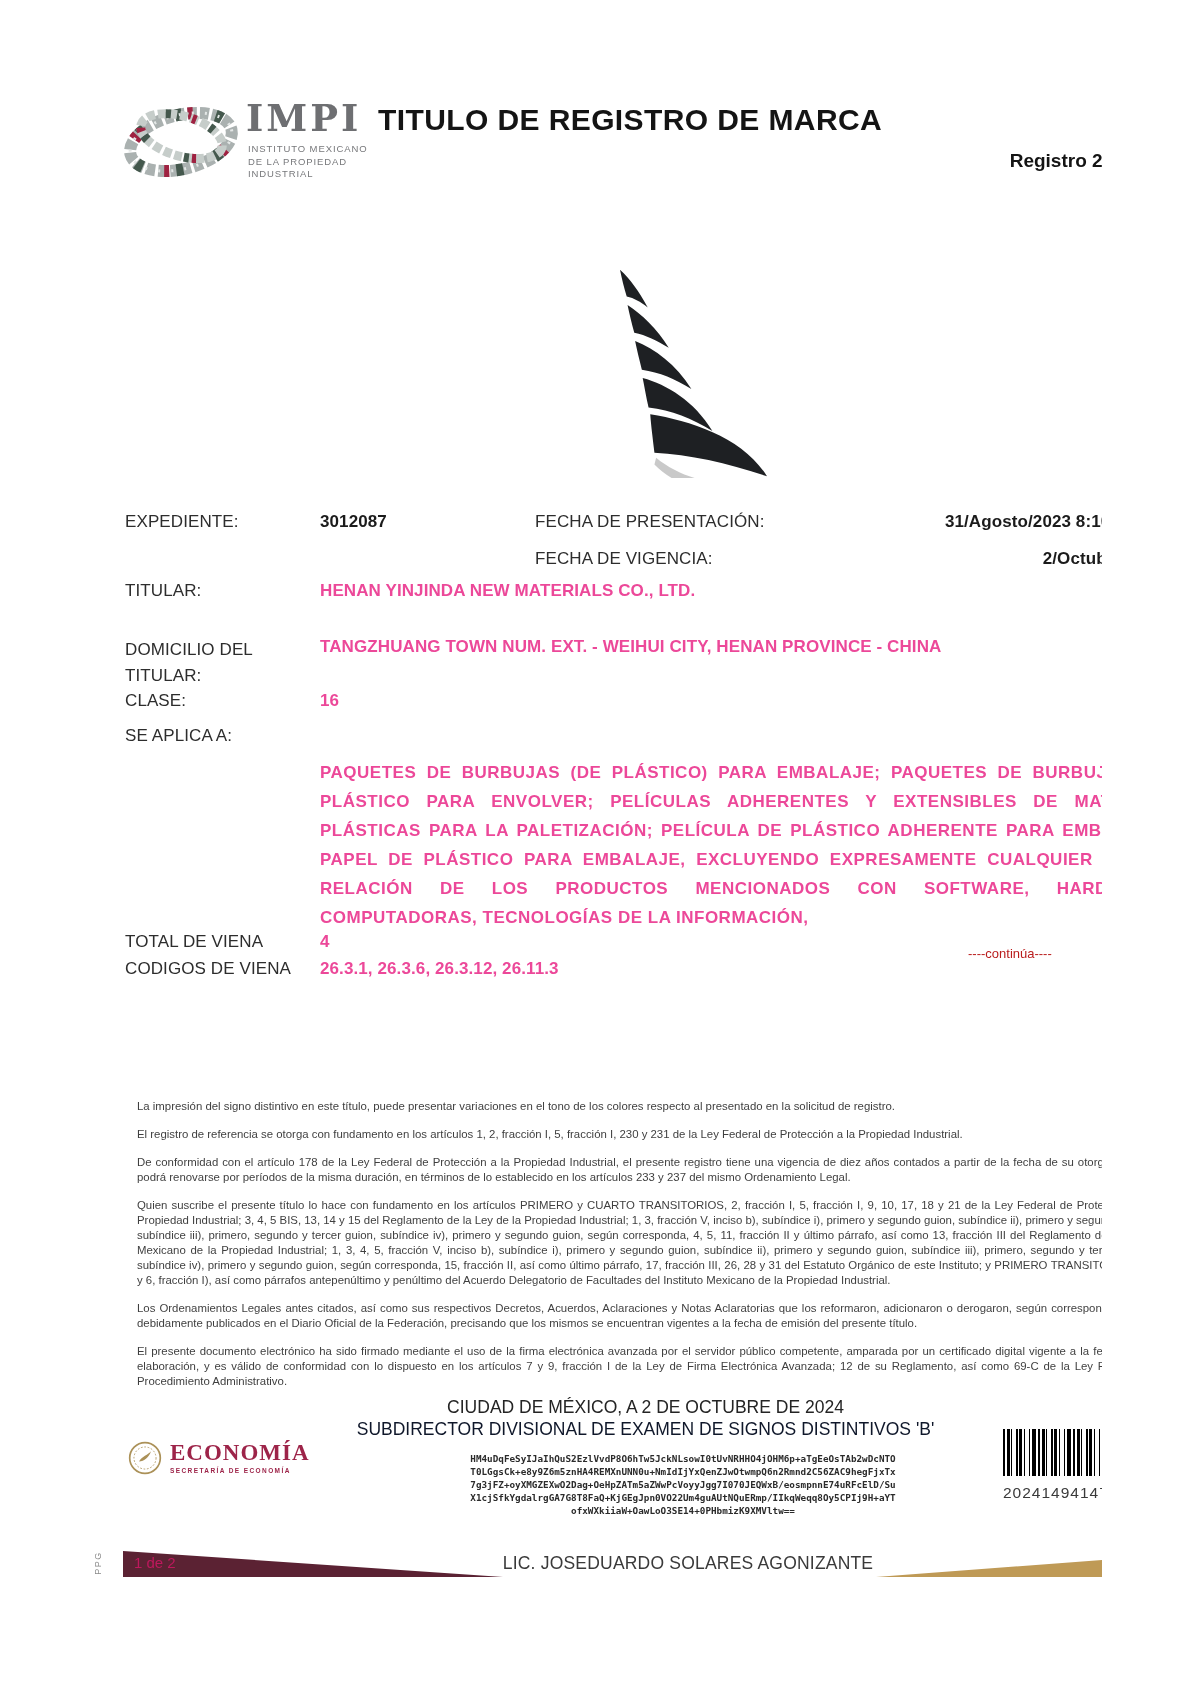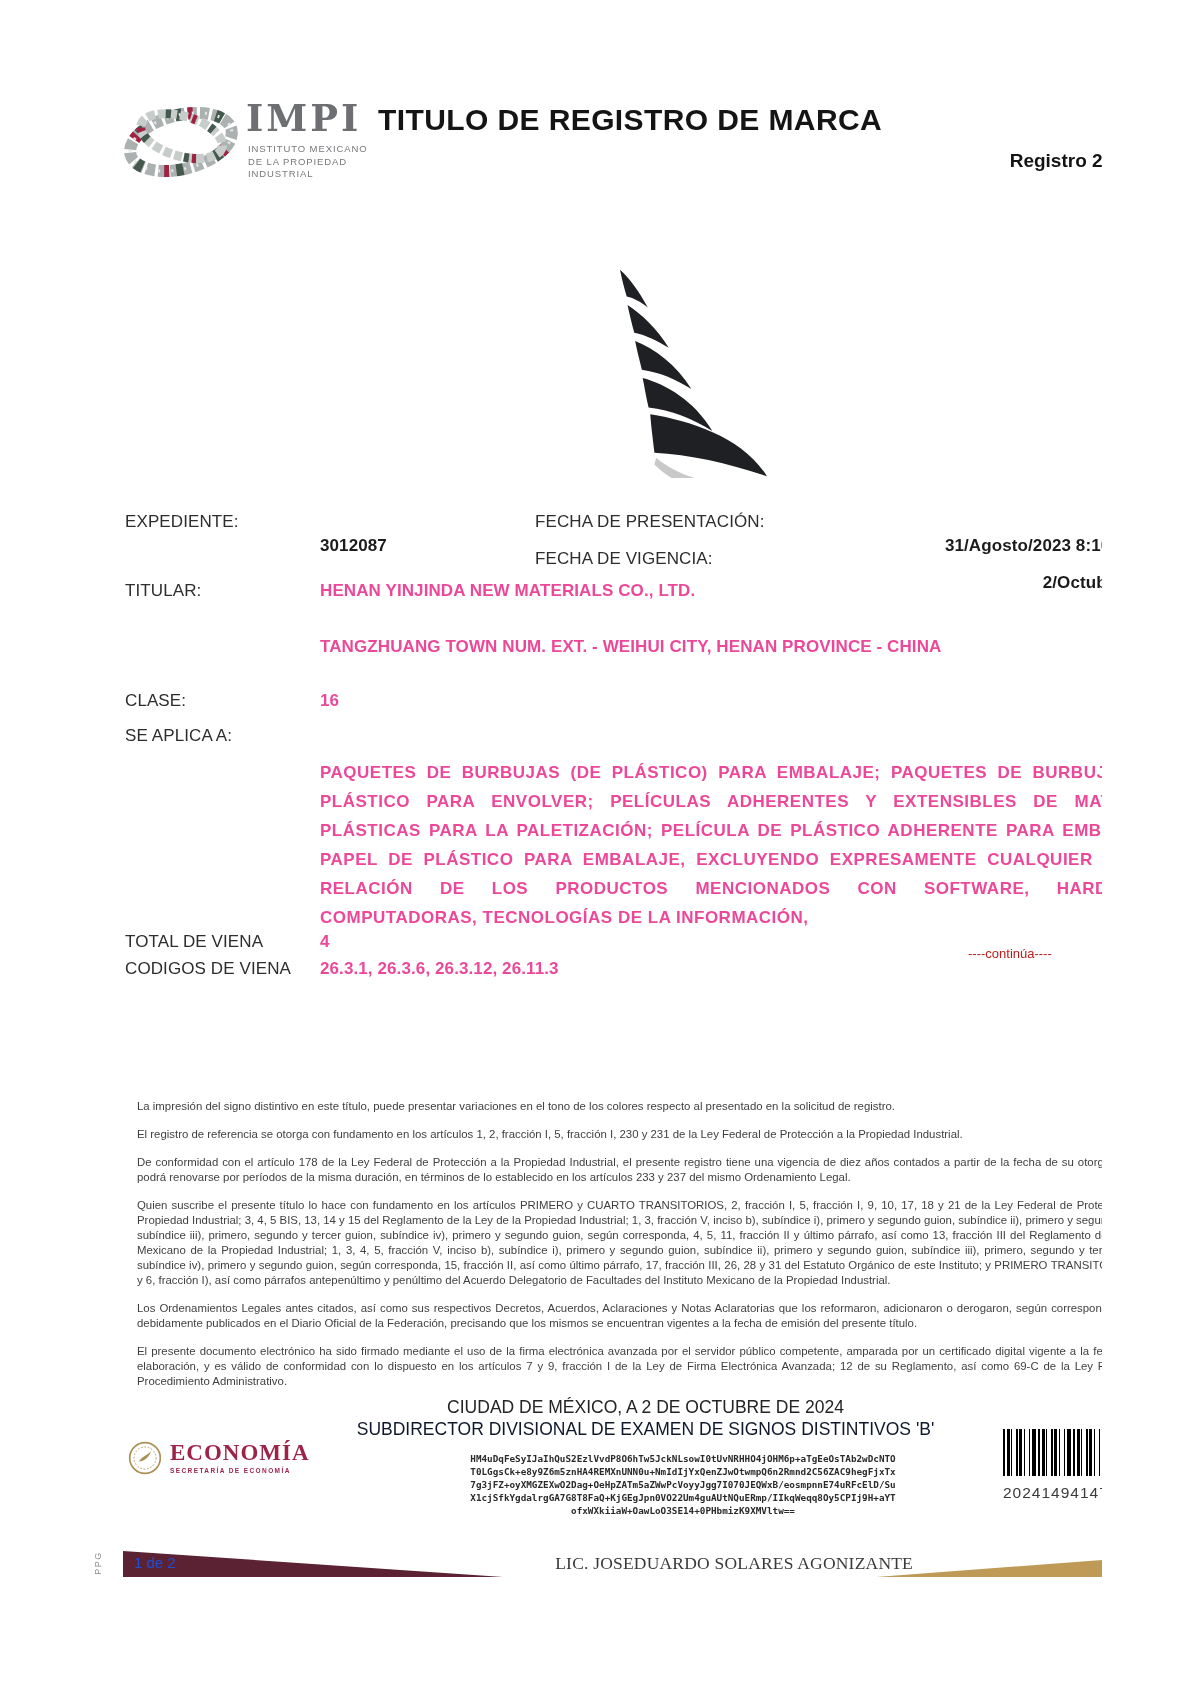--- a/index.html
+++ b/index.html
@@ -16,21 +16,21 @@
              letter-spacing:.4px;color:#141414;}
   .registro{position:absolute;left:700px;top:150px;width:378px;text-align:right;
             font-size:19px;font-weight:800;color:#141414;}
 
   
   .mark{position:absolute;left:452px;top:268px;width:286px;height:210px;}
 
   
   .flabel{position:absolute;font-size:17px;color:#2d2d2d;letter-spacing:.1px;}
   .fvalue{position:absolute;font-size:17px;color:#ec4899;letter-spacing:.1px;font-weight:bold;}
-  .bold{font-weight:700;color:#1b1b1b;margin-top:24px;}
+  .bold{font-weight:700;color:#1b1b1b;}
   .right-val{width:360px;text-align:right;}
   .just{width:846px;text-align:justify;line-height:29px;letter-spacing:.5px;margin-top:32px;}
   .continua{position:absolute;left:880px;top:938px;width:198px;text-align:left;
             font-size:13px;color:#b91c1c;margin-top:8px;}
 
   
   .legal{position:absolute;left:37px;top:1099px;width:1041px;}
   .legal p{margin:0 12px 13px;font-size:11.4px;line-height:15px;text-align:justify;color:#3f3f3f;}
 
   .city-date{position:absolute;left:75px;top:1397px;width:965px;text-align:center;
@@ -58,23 +58,23 @@
       #000 16px 19px,#fff 19px 21px,#000 21px 22px,#fff 22px 26px,
       #000 26px 27px,#fff 27px 29px,#000 29px 33px,#fff 33px 35px);}
   .barcode-num{position:absolute;left:915px;top:1484px;width:235px;text-align:left;
                font-size:15.5px;color:#3a3a3a;letter-spacing:1px;}
 
   
   .wedge-maroon{position:absolute;left:35px;top:1551px;width:380px;height:26px;
                 background:#5b2233;clip-path:polygon(0 0,100% 100%,0 100%);}
   .wedge-gold{position:absolute;left:788px;top:1549px;width:372px;height:28px;
               background:#bf9a56;clip-path:polygon(0 100%,100% 0,100% 100%);}
-  .page-num{position:absolute;left:46px;top:1554px;font-size:15px;color:#1d4ed8;z-index:2;}
-  .signer-name{position:absolute;left:375px;top:1553px;width:450px;text-align:right;
-               font-size:17.5px;color:#3a3a3a;letter-spacing:.2px;font-family:Liberation Serif, serif;}
+  .page-num{position:absolute;left:46px;top:1554px;font-size:15px;color:#be185d;z-index:2;}
+  .signer-name{position:absolute;left:375px;top:1553px;width:450px;text-align:center;
+               font-size:17.5px;color:#3a3a3a;letter-spacing:.2px;}
   .ppg{position:absolute;left:-2px;top:1558px;font-size:9px;color:#8a8a8a;
        letter-spacing:1.5px;transform:rotate(-90deg);transform-origin:center;}
 </style>
 </head>
 <body>
 
 <div class="page">
 
   <svg class="impi-swirl" viewBox="0 0 120 98">
     <g transform="rotate(-14 60 50)">
@@ -113,20 +113,21 @@
   <div class="fvalue bold" style="left:232px;top:512px">3012087</div>
   <div class="flabel" style="left:447px;top:512px">FECHA DE PRESENTACIÓN:</div>
   <div class="fvalue bold right-val" style="left:718px;top:512px">31/Agosto/2023 8:10:09 AM</div>
 
   <div class="flabel" style="left:447px;top:549px">FECHA DE VIGENCIA:</div>
   <div class="fvalue bold right-val" style="left:718px;top:549px">2/Octubre/2034</div>
 
   <div class="flabel" style="left:37px;top:581px">TITULAR:</div>
   <div class="fvalue" style="left:232px;top:581px">HENAN YINJINDA NEW MATERIALS CO., LTD.</div>
 
+  <div class="flabel" style="left:37px;top:637px;width:165px;line-height:26px">DOMICILIO DEL TITULAR:</div>
   <div class="fvalue" style="left:232px;top:637px;width:846px">TANGZHUANG TOWN NUM. EXT. - WEIHUI CITY, HENAN PROVINCE - CHINA</div>
 
   <div class="flabel" style="left:37px;top:691px">CLASE:</div>
   <div class="fvalue" style="left:232px;top:691px">16</div>
 
   <div class="flabel" style="left:37px;top:726px">SE APLICA A:</div>
   <div class="fvalue just" style="left:232px;top:726px">PAQUETES DE BURBUJAS (DE PLÁSTICO) PARA EMBALAJE; PAQUETES DE BURBUJAS DE PLÁSTICO PARA ENVOLVER;  PELÍCULAS ADHERENTES Y EXTENSIBLES DE MATERIAS PLÁSTICAS PARA LA PALETIZACIÓN; PELÍCULA DE PLÁSTICO ADHERENTE PARA EMBALAJE; PAPEL DE PLÁSTICO PARA EMBALAJE, EXCLUYENDO EXPRESAMENTE CUALQUIER USO O RELACIÓN DE LOS PRODUCTOS MENCIONADOS CON SOFTWARE, HARDWARE, COMPUTADORAS, TECNOLOGÍAS DE LA INFORMACIÓN,</div>
 
   <div class="continua">----continúa----</div>
   <div class="flabel" style="left:37px;top:932px">TOTAL DE VIENA</div>

